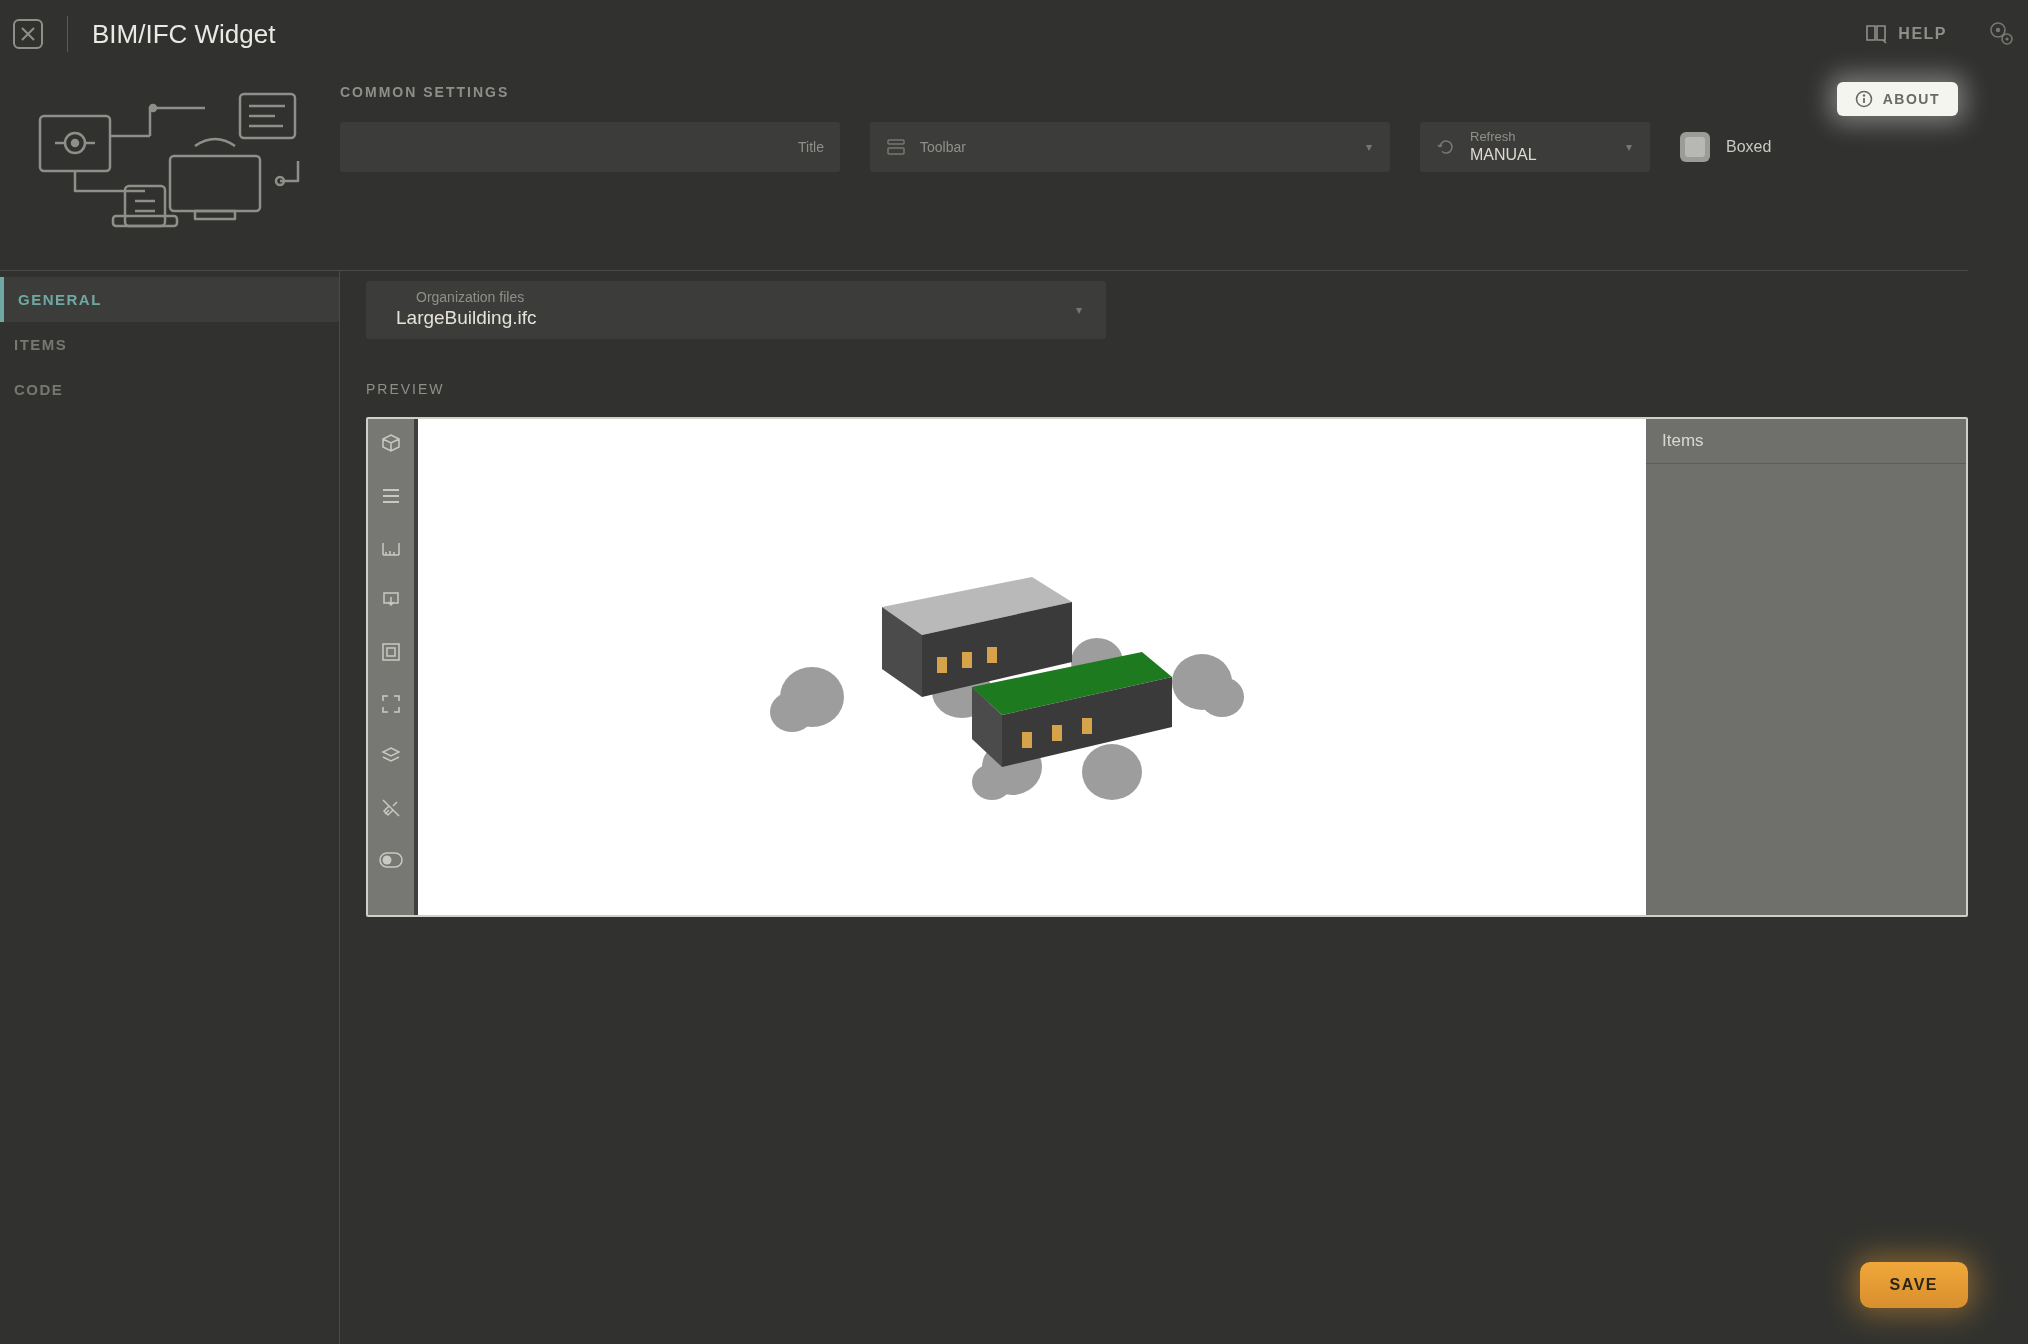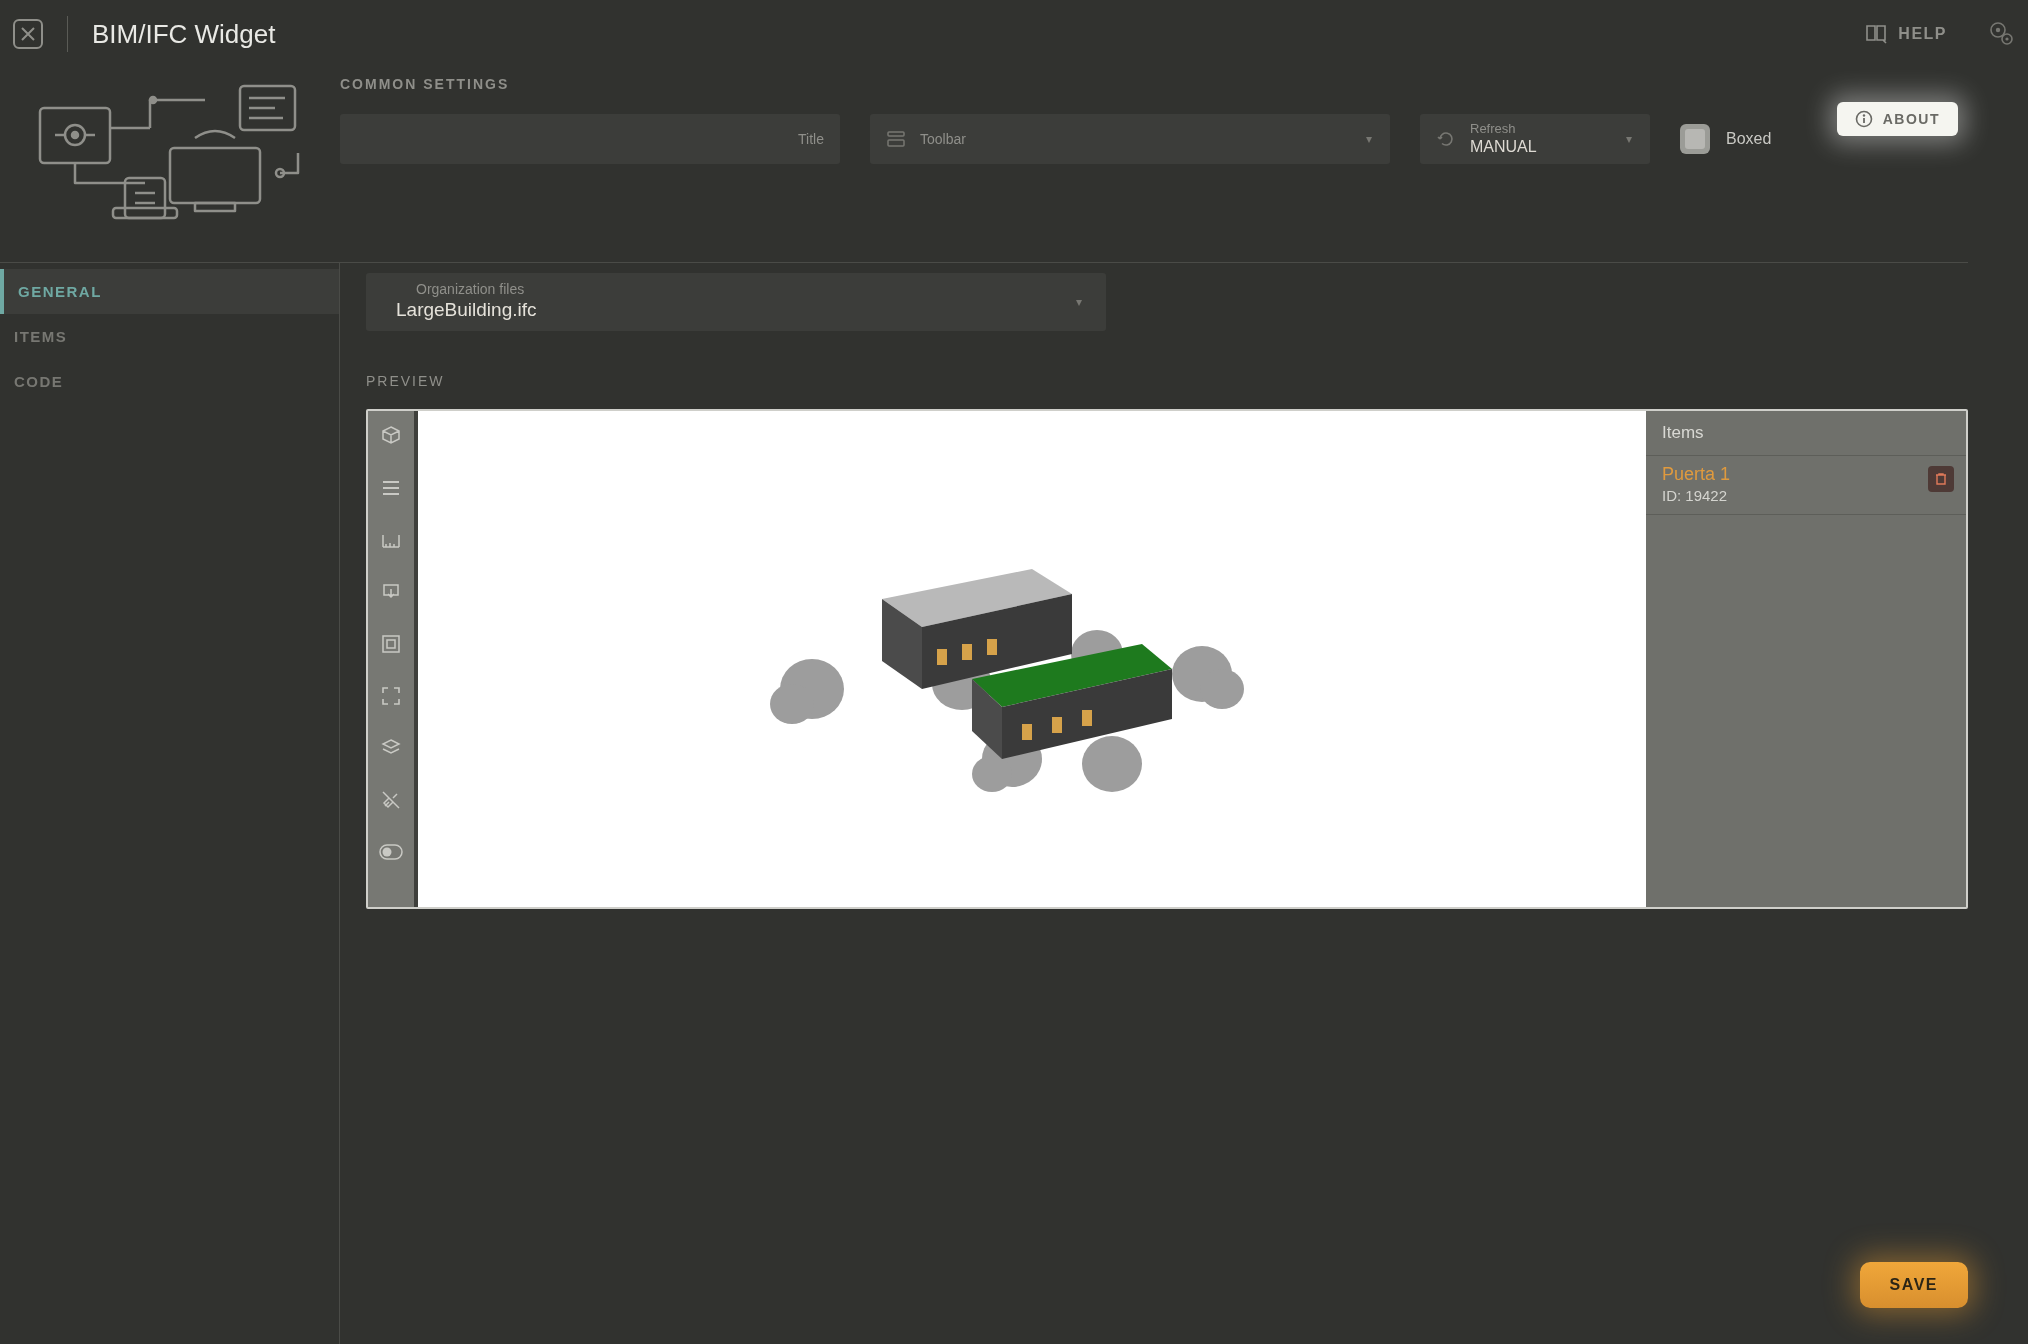--- a/index.html
+++ b/index.html
@@ -62,20 +62,21 @@
   }
   .gear-btn{
     color:var(--text-faint);
     cursor:pointer;
   }
 
   
   .topzone{
     display:flex;
     padding:0 20px 24px 0;
+    margin-top:8px;
   }
   .illustration{
     width:340px;
     padding:10px 30px 10px 20px;
     display:flex;align-items:center;justify-content:center;
   }
   .common-col{
     flex:1;
     padding-top:8px;
     padding-right:60px;
@@ -145,21 +146,20 @@
     background:#f5f5f0;
     color:#6a6a65;
     border-radius:6px;
     padding:8px 18px;
     display:flex;align-items:center;gap:10px;
     font-weight:600;
     letter-spacing:1.5px;
     font-size:14px;
     box-shadow:0 0 25px 8px rgba(255,255,255,0.35);
     cursor:pointer;
-    margin-top:20px;
   }
 
   .hr{
     height:1px;background:var(--line);
     margin:0 60px 0 0;
   }
 
   
   .lower{
     display:flex;
@@ -491,29 +491,20 @@
             <polygon class="dark" points="250,208 420,170 420,220 250,260"></polygon>
             <rect class="win" x="270" y="225" width="10" height="16"></rect>
             <rect class="win" x="300" y="218" width="10" height="16"></rect>
             <rect class="win" x="330" y="211" width="10" height="16"></rect>
           </g>
         </svg>
       </div>
 
       <div class="pv-items">
         <div class="pv-items-header">Items</div>
-        <div class="pv-item">
-          <div class="name">Puerta 1</div>
-          <div class="id"><span>ID:</span> <span>19422</span></div>
-          <div class="del">
-            <svg width="14" height="14" viewBox="0 0 14 14">
-                <path d="M2 3 h10 M5 3 v-1 h4 v1 M3 3 v9 h8 v-9" stroke="currentColor" stroke-width="1.4" fill="none"></path>
-              </svg>
-          </div>
-        </div>
       </div>
     </div>
 
   </div>
 </div>
 
 <div class="save-btn">
   <span>SAVE</span>
 </div>
 

